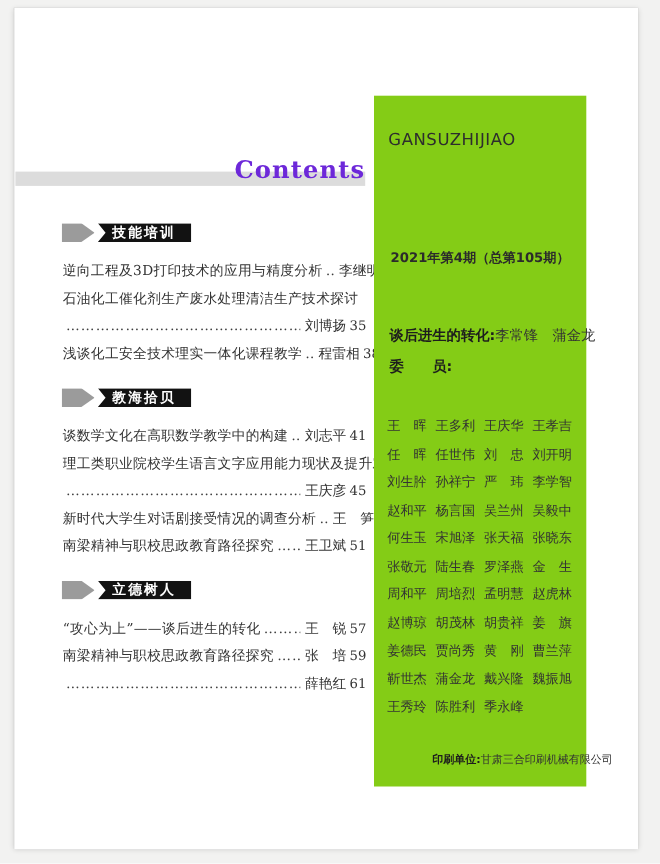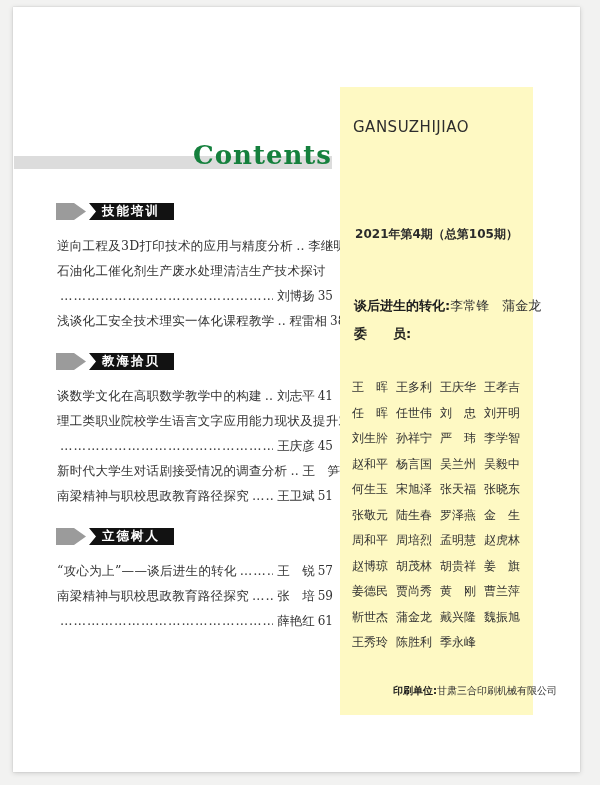--- a/index.html
+++ b/index.html
@@ -12,21 +12,21 @@
     position:absolute; left:13px; top:7px; width:567px; height:765px;
     background:#ffffff; box-shadow:0 1px 5px rgba(0,0,0,0.16), 0 0 1px rgba(0,0,0,0.2);
   }
 
   
   .contents-wrap { position:absolute; left:1px; top:134px; width:318px; height:34px; }
   .contents-bar { position:absolute; left:0; top:15px; width:100%; height:13px; background:#dcdcdc; }
   .contents-text {
     position:absolute; right:0; top:0; line-height:28px;
     font-family:"DejaVu Serif", serif; font-weight:bold;
-    font-size:26px; color:#15803d; letter-spacing:1px;
+    font-size:22px; color:#6d28d9; letter-spacing:1px;
   }
 
   
   .toc-col { position:absolute; left:44px; top:196px; width:276px; color:#333; }
   .badge { display:flex; align-items:center; height:17px; margin:0 0 13px -1px; }
   .badge.mt { margin-top:20px; }
   .badge-arrow {
     width:30px; height:17px; background:#9b9b9b;
     clip-path:polygon(0 0, 60% 0, 100% 50%, 60% 100%, 0 100%);
   }
@@ -39,21 +39,21 @@
   }
   .toc-line { display:flex; align-items:baseline; height:25px; line-height:25px; font-size:12.5px; white-space:nowrap; }
   .t { letter-spacing:0.3px; }
   .leader { flex:1 1 auto; overflow:hidden; margin:0 3px; color:#3c3c3c; letter-spacing:1px; min-width:8px; }
   .author { margin-left:1px; }
   .pg { margin-left:3px; font-size:12px; }
 
   
   .panel {
     position:absolute; left:327px; top:80px; width:193px; height:628px;
-    background:#fef9c3; color:#2a2a2a;
+    background:#84cc16; color:#2a2a2a;
   }
   .masthead {
     position:absolute; left:13px; top:31px;
     font-family:"DejaVu Sans", sans-serif; font-size:15px; color:#2d2d2d; letter-spacing:0.5px;
   }
   .issue {
     position:absolute; left:0; top:139px; width:100%; text-align:center;
     font-family:"DejaVu Sans", sans-serif; font-weight:bold; font-size:12px; color:#2b2b2b;
   }
   .board { position:absolute; left:14px; top:205px; font-size:13px; }

